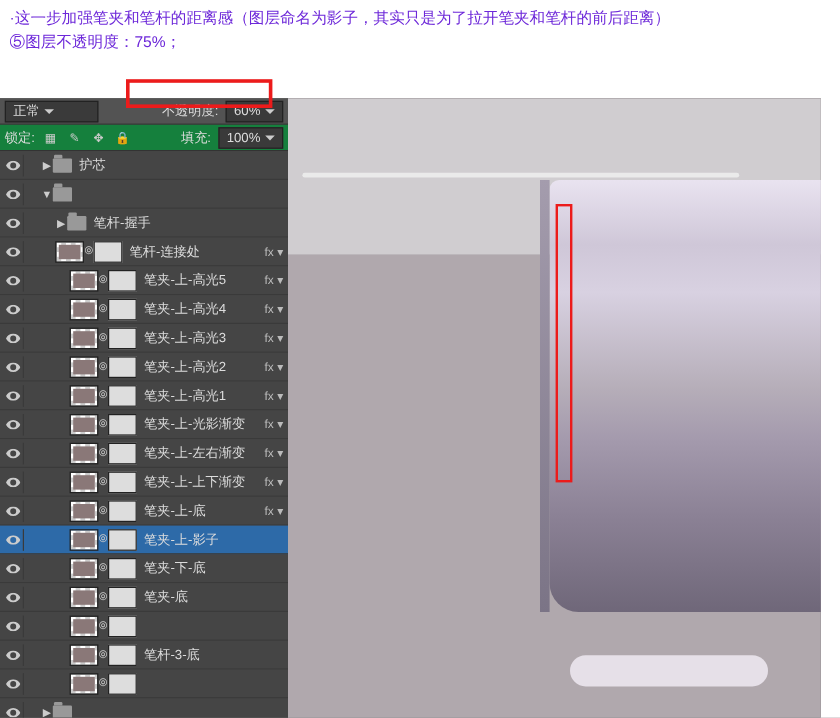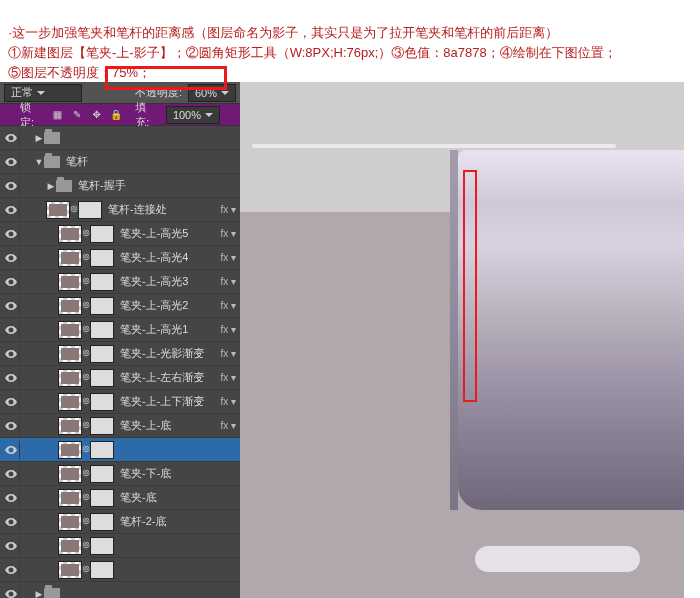--- a/index.html
+++ b/index.html
@@ -1,24 +1,24 @@
 <!DOCTYPE html>
 <html><head>
 <meta charset="utf-8">
 <style>
 *{margin:0;padding:0;box-sizing:border-box;font-family:"Microsoft YaHei",Arial,sans-serif}
 body{width:700px;height:598px;background:#fff;overflow:hidden;position:relative}
-.tutorial{padding:24px 8px 4px;color:#b91c1c;font-size:13px;line-height:18px}
+.tutorial{padding:6px 8px 4px;color:#6d28d9;font-size:13px;line-height:18px}
 .tutorial p{margin-bottom:2px}
 .app{position:absolute;left:0;top:82px;width:684px;height:532px;background:#535353;display:flex}
 .panel{width:240px;background:#535353;color:#ddd;font-size:11px}
 .opt-row{display:flex;align-items:center;height:22px;background:#535353;border-bottom:1px solid #333;padding:0 4px;gap:6px}
 .drop{display:flex;align-items:center;background:#3a3a3a;border:1px solid #222;height:18px;padding:0 6px;gap:4px;color:#ddd}
 .tri-dn{width:0;height:0;border-left:4px solid transparent;border-right:4px solid transparent;border-top:4px solid #ccc}
-.lock-row{display:flex;align-items:center;height:22px;background:#701a75;border-bottom:1px solid #333;padding:0 20px;gap:6px}
+.lock-row{display:flex;align-items:center;height:22px;background:#15803d;border-bottom:1px solid #333;padding:0 4px;gap:6px}
 .lock-ic{width:14px;height:14px;display:flex;align-items:center;justify-content:center;color:#ccc;font-size:10px}
 .layers{height:calc(100% - 44px);overflow:hidden;background:#454545}
 .layer{display:flex;align-items:center;height:24px;background:#454545;border-bottom:1px solid #3a3a3a;padding-left:2px;position:relative}
 .layer.sel{background:#2d6aa8}
 .eye{width:18px;height:18px;display:flex;align-items:center;justify-content:center;border-right:1px solid #3a3a3a;margin-right:2px}
 .eye svg{width:12px;height:8px;fill:#ccc}
 .indent{flex-shrink:0}
 .fold{width:10px;color:#ccc;font-size:9px;text-align:center}
 .folder{width:16px;height:12px;background:#999;border-radius:1px;position:relative}
 .folder:before{content:"";position:absolute;top:-3px;left:1px;width:7px;height:3px;background:#999;border-radius:1px 1px 0 0}
@@ -39,21 +39,20 @@
 .red-mark{position:absolute;border:2px solid #ec1b1b}
 .watermark{position:absolute;right:14px;bottom:8px;font-family:Georgia,serif;font-weight:bold;font-size:22px}
 .watermark .a{color:#1a6bb5}
 .watermark .b{color:#e88b00}
 </style>
 </head>
 <body>
 
 <div class="tutorial">
   <p>·这一步加强笔夹和笔杆的距离感（图层命名为影子，其实只是为了拉开笔夹和笔杆的前后距离）</p>
-  <p>①新建图层【笔夹-上-影子】；②圆角矩形工具（W:8PX;H:76px;）③色值：8a7878；④绘制在下图位置；</p>
   <p>⑤图层不透明度：75%；</p>
 </div>
 
 <div class="app">
   <div class="panel">
     <div class="opt-row">
       <div class="drop" style="width:78px">
         <span>正常</span>
         <span class="tri-dn"></span>
       </div>
@@ -80,31 +79,31 @@
     <div class="layers" id="layers">
         <div class="layer">
           <span class="eye">
             <svg viewBox="0 0 12 8">
               <path d="M6 0C3 0 1 2 0 4c1 2 3 4 6 4s5-2 6-4c-1-2-3-4-6-4zm0 6.5A2.5 2.5 0 116 1.5a2.5 2.5 0 010 5z"></path>
             </svg>
           </span>
           <span class="indent" style="width:12px"></span>
           <span class="fold">▶</span>
           <span class="folder"></span>
+          <span class="lname">护芯</span>
         </div>
         <div class="layer">
           <span class="eye">
             <svg viewBox="0 0 12 8">
               <path d="M6 0C3 0 1 2 0 4c1 2 3 4 6 4s5-2 6-4c-1-2-3-4-6-4zm0 6.5A2.5 2.5 0 116 1.5a2.5 2.5 0 010 5z"></path>
             </svg>
           </span>
           <span class="indent" style="width:12px"></span>
           <span class="fold">▼</span>
           <span class="folder"></span>
-          <span class="lname">笔杆</span>
         </div>
         <div class="layer">
           <span class="eye">
             <svg viewBox="0 0 12 8">
               <path d="M6 0C3 0 1 2 0 4c1 2 3 4 6 4s5-2 6-4c-1-2-3-4-6-4zm0 6.5A2.5 2.5 0 116 1.5a2.5 2.5 0 010 5z"></path>
             </svg>
           </span>
           <span class="indent" style="width:24px"></span>
           <span class="fold">▶</span>
           <span class="folder"></span>
@@ -243,20 +242,21 @@
         <div class="layer sel">
           <span class="eye">
             <svg viewBox="0 0 12 8">
               <path d="M6 0C3 0 1 2 0 4c1 2 3 4 6 4s5-2 6-4c-1-2-3-4-6-4zm0 6.5A2.5 2.5 0 116 1.5a2.5 2.5 0 010 5z"></path>
             </svg>
           </span>
           <span class="indent" style="width:36px"></span>
           <span class="thumb chk"></span>
           <span class="thumb-link">⦾</span>
           <span class="mask"></span>
+          <span class="lname">笔夹-上-影子</span>
         </div>
         <div class="layer">
           <span class="eye">
             <svg viewBox="0 0 12 8">
               <path d="M6 0C3 0 1 2 0 4c1 2 3 4 6 4s5-2 6-4c-1-2-3-4-6-4zm0 6.5A2.5 2.5 0 116 1.5a2.5 2.5 0 010 5z"></path>
             </svg>
           </span>
           <span class="indent" style="width:36px"></span>
           <span class="thumb chk"></span>
           <span class="thumb-link">⦾</span>
@@ -278,32 +278,32 @@
         <div class="layer">
           <span class="eye">
             <svg viewBox="0 0 12 8">
               <path d="M6 0C3 0 1 2 0 4c1 2 3 4 6 4s5-2 6-4c-1-2-3-4-6-4zm0 6.5A2.5 2.5 0 116 1.5a2.5 2.5 0 010 5z"></path>
             </svg>
           </span>
           <span class="indent" style="width:36px"></span>
           <span class="thumb chk"></span>
           <span class="thumb-link">⦾</span>
           <span class="mask"></span>
-          <span class="lname">笔杆-2-底</span>
-        </div>
-        <div class="layer">
-          <span class="eye">
-            <svg viewBox="0 0 12 8">
-              <path d="M6 0C3 0 1 2 0 4c1 2 3 4 6 4s5-2 6-4c-1-2-3-4-6-4zm0 6.5A2.5 2.5 0 116 1.5a2.5 2.5 0 010 5z"></path>
-            </svg>
-          </span>
-          <span class="indent" style="width:36px"></span>
-          <span class="thumb chk"></span>
-          <span class="thumb-link">⦾</span>
-          <span class="mask"></span>
+        </div>
+        <div class="layer">
+          <span class="eye">
+            <svg viewBox="0 0 12 8">
+              <path d="M6 0C3 0 1 2 0 4c1 2 3 4 6 4s5-2 6-4c-1-2-3-4-6-4zm0 6.5A2.5 2.5 0 116 1.5a2.5 2.5 0 010 5z"></path>
+            </svg>
+          </span>
+          <span class="indent" style="width:36px"></span>
+          <span class="thumb chk"></span>
+          <span class="thumb-link">⦾</span>
+          <span class="mask"></span>
+          <span class="lname">笔杆-3-底</span>
         </div>
         <div class="layer">
           <span class="eye">
             <svg viewBox="0 0 12 8">
               <path d="M6 0C3 0 1 2 0 4c1 2 3 4 6 4s5-2 6-4c-1-2-3-4-6-4zm0 6.5A2.5 2.5 0 116 1.5a2.5 2.5 0 010 5z"></path>
             </svg>
           </span>
           <span class="indent" style="width:36px"></span>
           <span class="thumb chk"></span>
           <span class="thumb-link">⦾</span>

